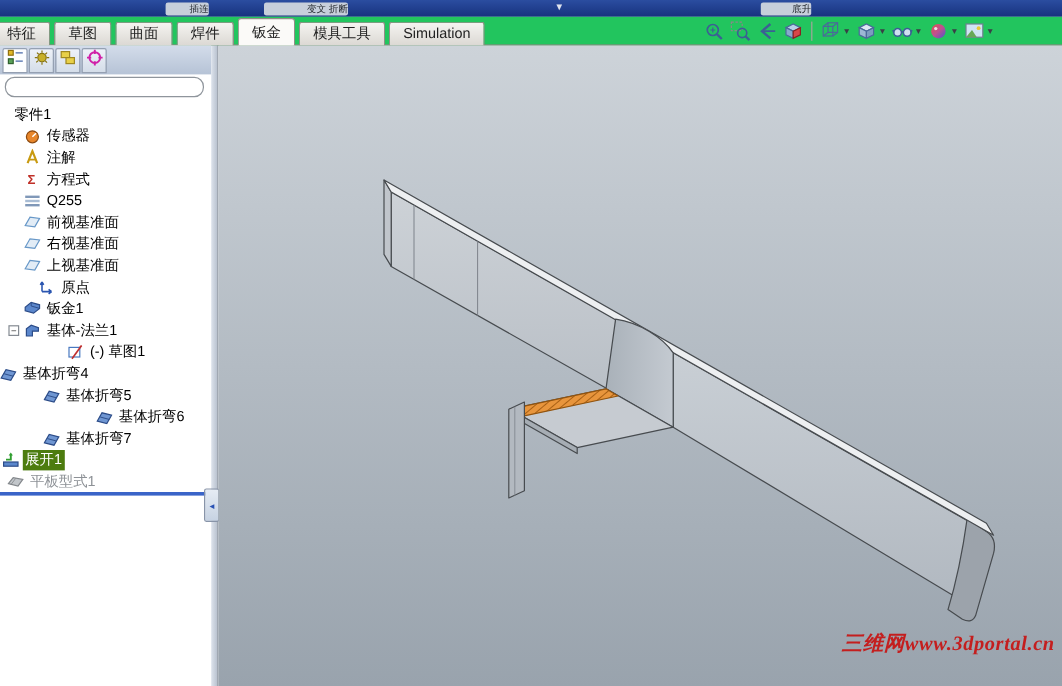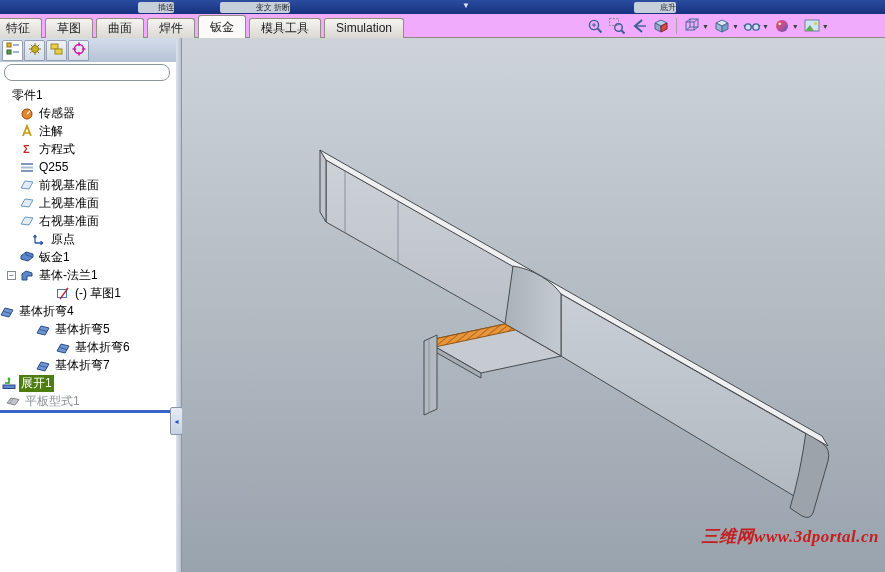--- a/index.html
+++ b/index.html
@@ -4,21 +4,21 @@
 <style>
   html,body{margin:0;padding:0;background:#fff}
   .app{position:relative;width:885px;height:572px;overflow:hidden;font-family:"Liberation Sans",sans-serif;background:#fff}
 
   
   .topstrip{position:absolute;left:0;top:0;width:885px;height:14px;background:linear-gradient(#2b4da0,#17327e)}
   .chip{position:absolute;top:2px;height:11px;background:#c7cfdb;border-radius:2px;font-size:8px;line-height:11px;text-align:right;color:#24292f;overflow:hidden}
   .caret{position:absolute;left:462px;top:1px;font-size:8px;color:#dfe4ee}
 
   
-  .tabrow{position:absolute;top:14px;left:0;width:885px;height:24px;background:#f0abfc;border-bottom:1px solid #8b8981;box-sizing:border-box}
+  .tabrow{position:absolute;top:14px;left:0;width:885px;height:24px;background:#22c55e;border-bottom:1px solid #8b8981;box-sizing:border-box}
   .tabs{position:absolute;left:-6px;top:0;height:24px;display:flex;align-items:flex-end}
   .tab{height:19px;line-height:19px;padding:0 11px;margin-right:3px;font-size:12px;color:#222;background:linear-gradient(#f5f4f1,#dbd8d3);border:1px solid #918e86;border-bottom:none;border-radius:3px 3px 0 0;white-space:nowrap}
   .tab.active{height:22px;line-height:22px;background:#fbfaf8;position:relative;z-index:2}
   .viewbar{position:absolute;left:584px;top:1px;height:22px;display:flex;align-items:center}
   .vbtn{height:20px;display:flex;align-items:center;padding:0 1px;margin:0 1px}
   .vbtn svg{display:block}
   .vcaret{font-size:7px;color:#3a3f46;margin-left:1px}
   .vsep{width:1px;height:16px;background:#a6a39c;margin:0 4px}
 
   
@@ -241,29 +241,29 @@
             </svg>
           </span>
           <span class="tlabel">前视基准面</span>
         </div>
         <div class="trow" style="padding-left: 20px;">
           <span class="ticon">
             <svg width="14" height="14" viewBox="0 0 14 14">
               <polygon points="1,10 5,3 13,4 9,11" fill="rgba(140,180,220,0.25)" stroke="#6898c8"></polygon>
             </svg>
           </span>
+          <span class="tlabel">右视基准面</span>
+        </div>
+        <div class="trow" style="padding-left: 20px;">
+          <span class="ticon">
+            <svg width="14" height="14" viewBox="0 0 14 14">
+              <polygon points="1,10 5,3 13,4 9,11" fill="rgba(140,180,220,0.25)" stroke="#6898c8"></polygon>
+            </svg>
+          </span>
           <span class="tlabel">上视基准面</span>
-        </div>
-        <div class="trow" style="padding-left: 20px;">
-          <span class="ticon">
-            <svg width="14" height="14" viewBox="0 0 14 14">
-              <polygon points="1,10 5,3 13,4 9,11" fill="rgba(140,180,220,0.25)" stroke="#6898c8"></polygon>
-            </svg>
-          </span>
-          <span class="tlabel">右视基准面</span>
         </div>
         <div class="trow" style="padding-left: 32px;">
           <span class="ticon">
             <svg width="14" height="14" viewBox="0 0 14 14">
               <path d="M3 11 L11 11 M11 11 L8.5 9.2 M11 11 L8.5 12.8 M3 11 L3 3 M3 3 L1.6 5.4 M3 3 L4.4 5.4" stroke="#2a55b0" stroke-width="1.3" fill="none"></path>
             </svg>
           </span>
           <span class="tlabel">原点</span>
         </div>
         <div class="trow" style="padding-left: 20px;">
@@ -305,21 +305,21 @@
         </div>
         <div class="trow" style="padding-left: 36px;">
           <span class="ticon">
             <svg width="14" height="14" viewBox="0 0 14 14">
               <path d="M1 11 L5 4 L13 6 L9 13 Z" fill="#6f96d2" stroke="#2c4c88"></path>
               <path d="M3.5 7.5 L11 9.5" stroke="#2c4c88" stroke-width="0.8"></path>
             </svg>
           </span>
           <span class="tlabel">基体折弯5</span>
         </div>
-        <div class="trow" style="padding-left: 56px;">
+        <div class="trow" style="padding-left: 36px; margin-left: 44px;">
           <span class="ticon">
             <svg width="14" height="14" viewBox="0 0 14 14">
               <path d="M1 11 L5 4 L13 6 L9 13 Z" fill="#6f96d2" stroke="#2c4c88"></path>
               <path d="M3.5 7.5 L11 9.5" stroke="#2c4c88" stroke-width="0.8"></path>
             </svg>
           </span>
           <span class="tlabel">基体折弯6</span>
         </div>
         <div class="trow" style="padding-left: 36px;">
           <span class="ticon">

